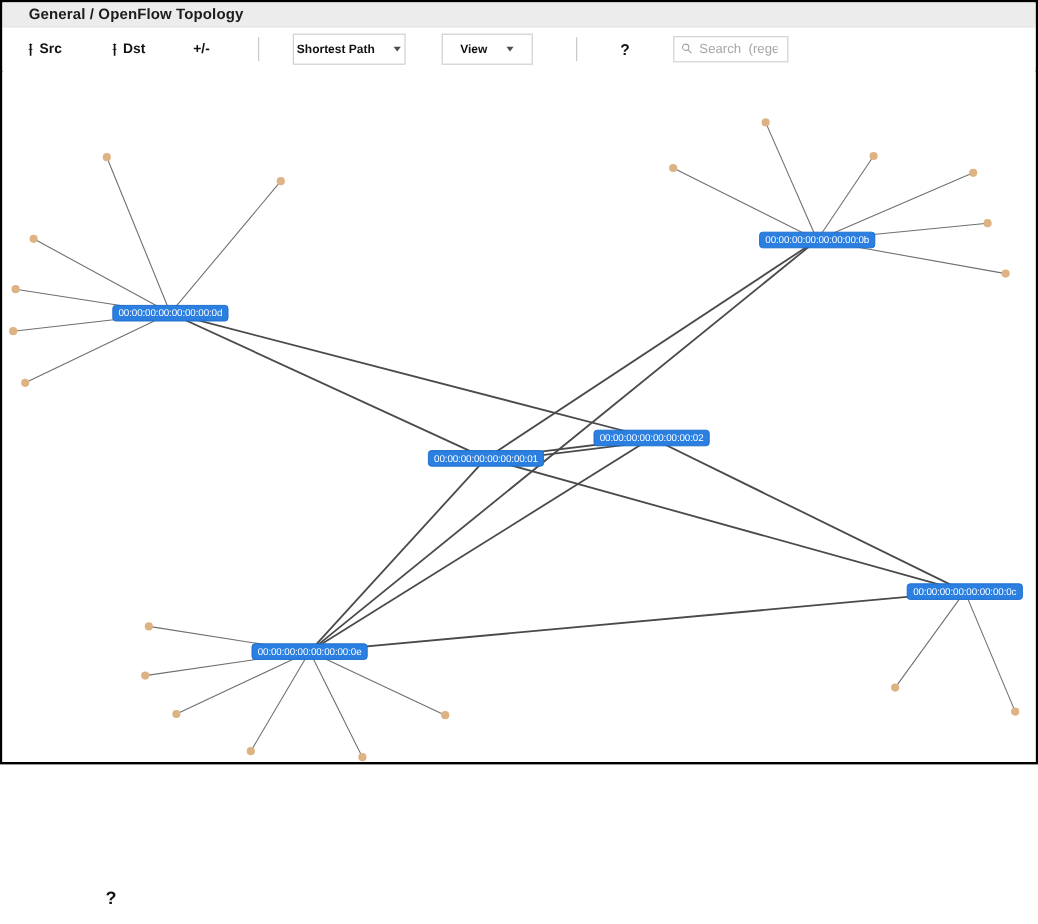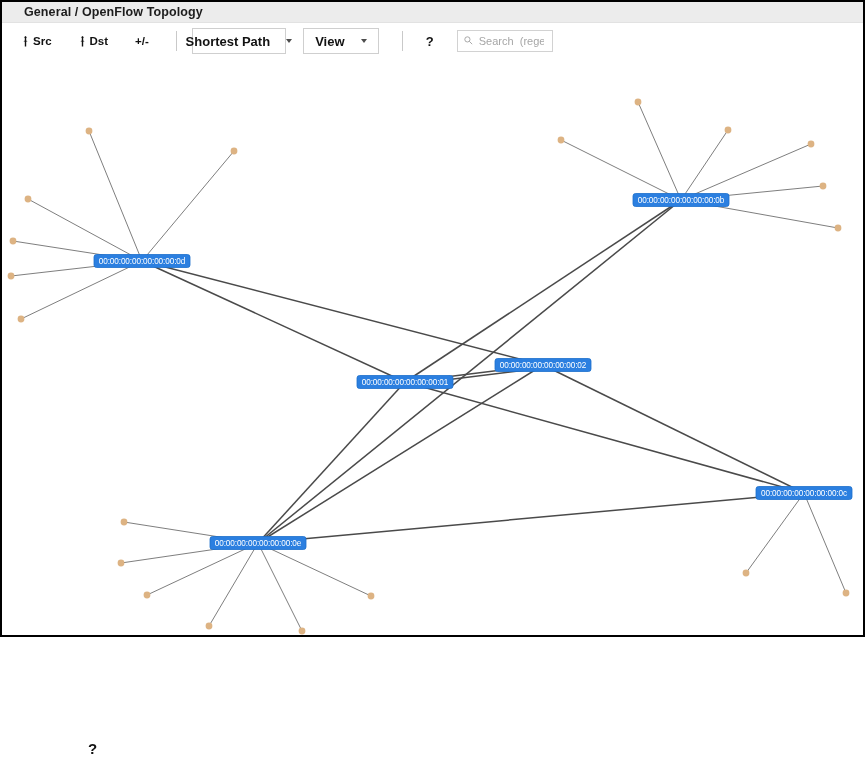--- a/index.html
+++ b/index.html
@@ -50,21 +50,21 @@
   }
 
   
   #toolbar {
     height: 36px;
     display: flex;
     align-items: center;
     padding: 0 0 0 14px;
     box-sizing: border-box;
     background: #ffffff;
-    gap: 3px;
+    gap: 16px;
   }
   .tb-btn {
     font-size: 11.5px;
     font-weight: bold;
     color: #121212;
     background: transparent;
     border: none;
     padding: 4px 6px;
     margin-right: 12px;
     display: flex;
@@ -97,21 +97,21 @@
     display: flex;
     align-items: center;
     justify-content: center;
     gap: 16px;
     padding: 0 9px;
     box-sizing: border-box;
     cursor: pointer;
     margin-right: 14px;
   }
   .tb-select .sel-label {
-    font-size: 13px;
+    font-size: 10px;
     font-weight: bold;
     color: #121212;
     white-space: nowrap;
   }
   .caret {
     width: 0; height: 0;
     border-left: 3.5px solid transparent;
     border-right: 3.5px solid transparent;
     border-top: 4px solid #4d4d4d;
     flex: none;

